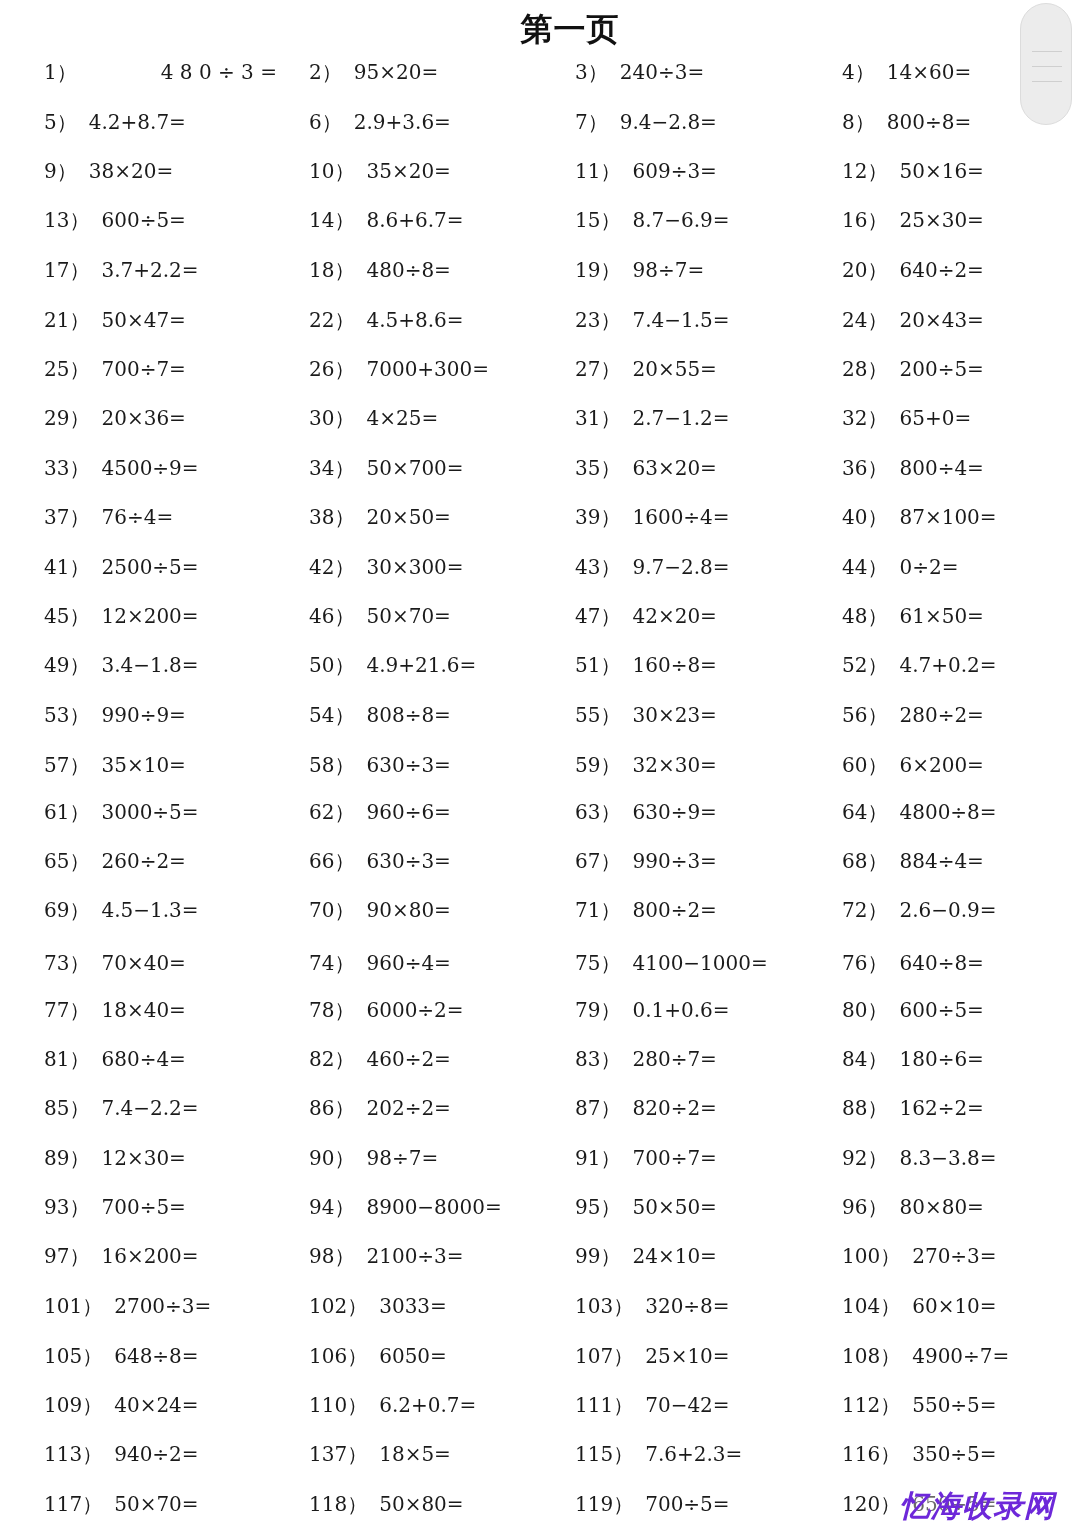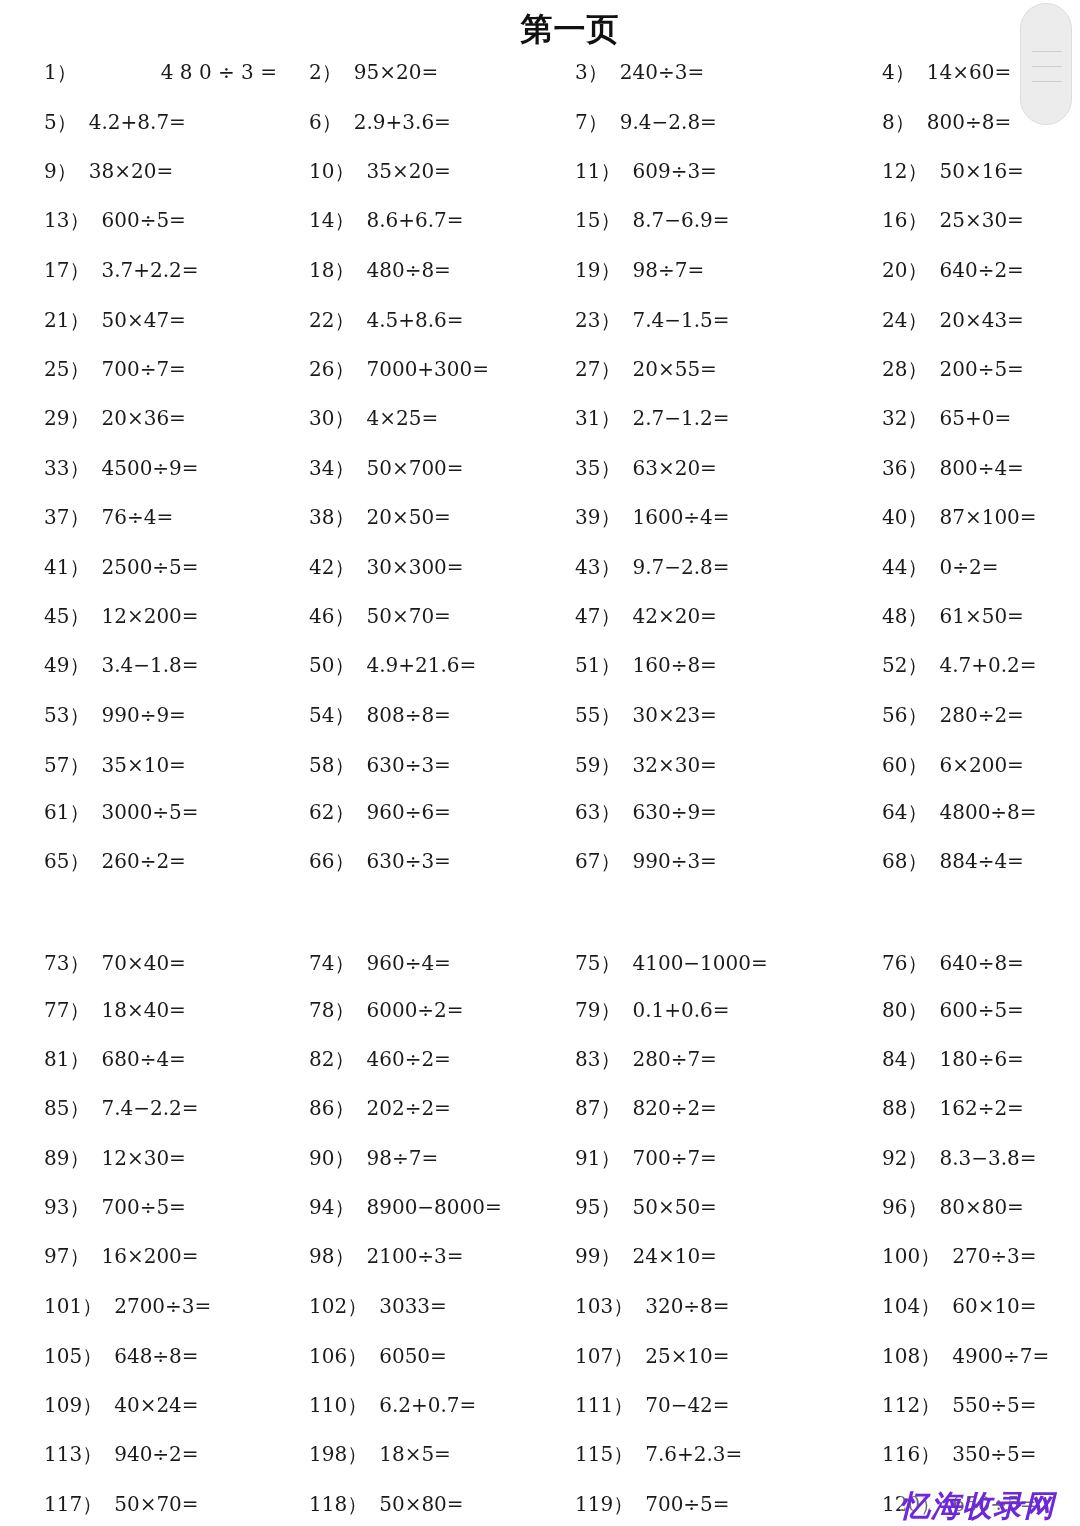--- a/index.html
+++ b/index.html
@@ -9,21 +9,21 @@
   }
   .title {
     position: absolute; top: 8px; left: 0; width: 1140px; text-align: center;
     font-size: 32px; font-weight: bold; letter-spacing: 1px; color: #111;
   }
   .grid { position: absolute; left: 0; top: 0; width: 984px; height: 1526px; }
   .row { position: absolute; left: 0; width: 1080px; height: 40px; }
   .item { position: absolute; top: 0; font-size: 20px; white-space: nowrap; line-height: 40px; }
   .item .num { display: inline-block; }
   .item .expr { display: inline-block; margin-left: 12px; }
-  .c0 { left: 44px; } .c1 { left: 309px; } .c2 { left: 575px; } .c3 { left: 842px; margin-left: 40px; }
+  .c0 { left: 44px; } .c1 { left: 309px; } .c2 { left: 575px; } .c3 { left: 842px; }
   .scroll-handle {
     position: absolute; left: 1020px; top: 3px; width: 52px; height: 122px;
     background: #ececec; border: 1px solid #dcdcdc; border-radius: 26px; box-sizing: border-box;
   }
   .scroll-handle .line { position: absolute; left: 11px; width: 30px; height: 1px; background: #cfcfcf; }
   .watermark {
     position: absolute; left: 900px; top: 1486px; font-family: "DejaVu Sans", sans-serif;
     font-size: 30px; font-weight: bold; font-style: italic; color: #6d28d9; letter-spacing: 1px;
     background: rgba(255,255,255,0.35);
   }
@@ -129,20 +129,26 @@
       <div class="item c1"><span class="num">62）</span><span class="expr">960÷6=</span></div>
       <div class="item c2"><span class="num">63）</span><span class="expr">630÷9=</span></div>
       <div class="item c3"><span class="num">64）</span><span class="expr">4800÷8=</span></div>
     </div>
     <div class="row" style="top: 841px;">
       <div class="item c0"><span class="num">65）</span><span class="expr">260÷2=</span></div>
       <div class="item c1"><span class="num">66）</span><span class="expr">630÷3=</span></div>
       <div class="item c2"><span class="num">67）</span><span class="expr">990÷3=</span></div>
       <div class="item c3"><span class="num">68）</span><span class="expr">884÷4=</span></div>
     </div>
+    <div class="row" style="top: 890px;">
+      <div class="item c0"><span class="num">69）</span><span class="expr">4.5−1.3=</span></div>
+      <div class="item c1"><span class="num">70）</span><span class="expr">90×80=</span></div>
+      <div class="item c2"><span class="num">71）</span><span class="expr">800÷2=</span></div>
+      <div class="item c3"><span class="num">72）</span><span class="expr">2.6−0.9=</span></div>
+    </div>
     <div class="row" style="top: 943px;">
       <div class="item c0"><span class="num">73）</span><span class="expr">70×40=</span></div>
       <div class="item c1"><span class="num">74）</span><span class="expr">960÷4=</span></div>
       <div class="item c2"><span class="num">75）</span><span class="expr">4100−1000=</span></div>
       <div class="item c3"><span class="num">76）</span><span class="expr">640÷8=</span></div>
     </div>
     <div class="row" style="top: 990px;">
       <div class="item c0"><span class="num">77）</span><span class="expr">18×40=</span></div>
       <div class="item c1"><span class="num">78）</span><span class="expr">6000÷2=</span></div>
       <div class="item c2"><span class="num">79）</span><span class="expr">0.1+0.6=</span></div>
@@ -191,21 +197,21 @@
       <div class="item c3"><span class="num">108）</span><span class="expr">4900÷7=</span></div>
     </div>
     <div class="row" style="top: 1385px;">
       <div class="item c0"><span class="num">109）</span><span class="expr">40×24=</span></div>
       <div class="item c1"><span class="num">110）</span><span class="expr">6.2+0.7=</span></div>
       <div class="item c2"><span class="num">111）</span><span class="expr">70−42=</span></div>
       <div class="item c3"><span class="num">112）</span><span class="expr">550÷5=</span></div>
     </div>
     <div class="row" style="top: 1434px; padding-left: 17px;">
       <div class="item c0"><span class="num">113）</span><span class="expr">940÷2=</span></div>
-      <div class="item c1"><span class="num">198）</span><span class="expr">18×5=</span></div>
+      <div class="item c1"><span class="num">137）</span><span class="expr">18×5=</span></div>
       <div class="item c2"><span class="num">115）</span><span class="expr">7.6+2.3=</span></div>
       <div class="item c3"><span class="num">116）</span><span class="expr">350÷5=</span></div>
     </div>
     <div class="row" style="top: 1484px;">
       <div class="item c0"><span class="num">117）</span><span class="expr">50×70=</span></div>
       <div class="item c1"><span class="num">118）</span><span class="expr">50×80=</span></div>
       <div class="item c2"><span class="num">119）</span><span class="expr">700÷5=</span></div>
       <div class="item c3"><span class="num">120）</span><span class="expr">650÷5=</span></div>
     </div>
   </div>

